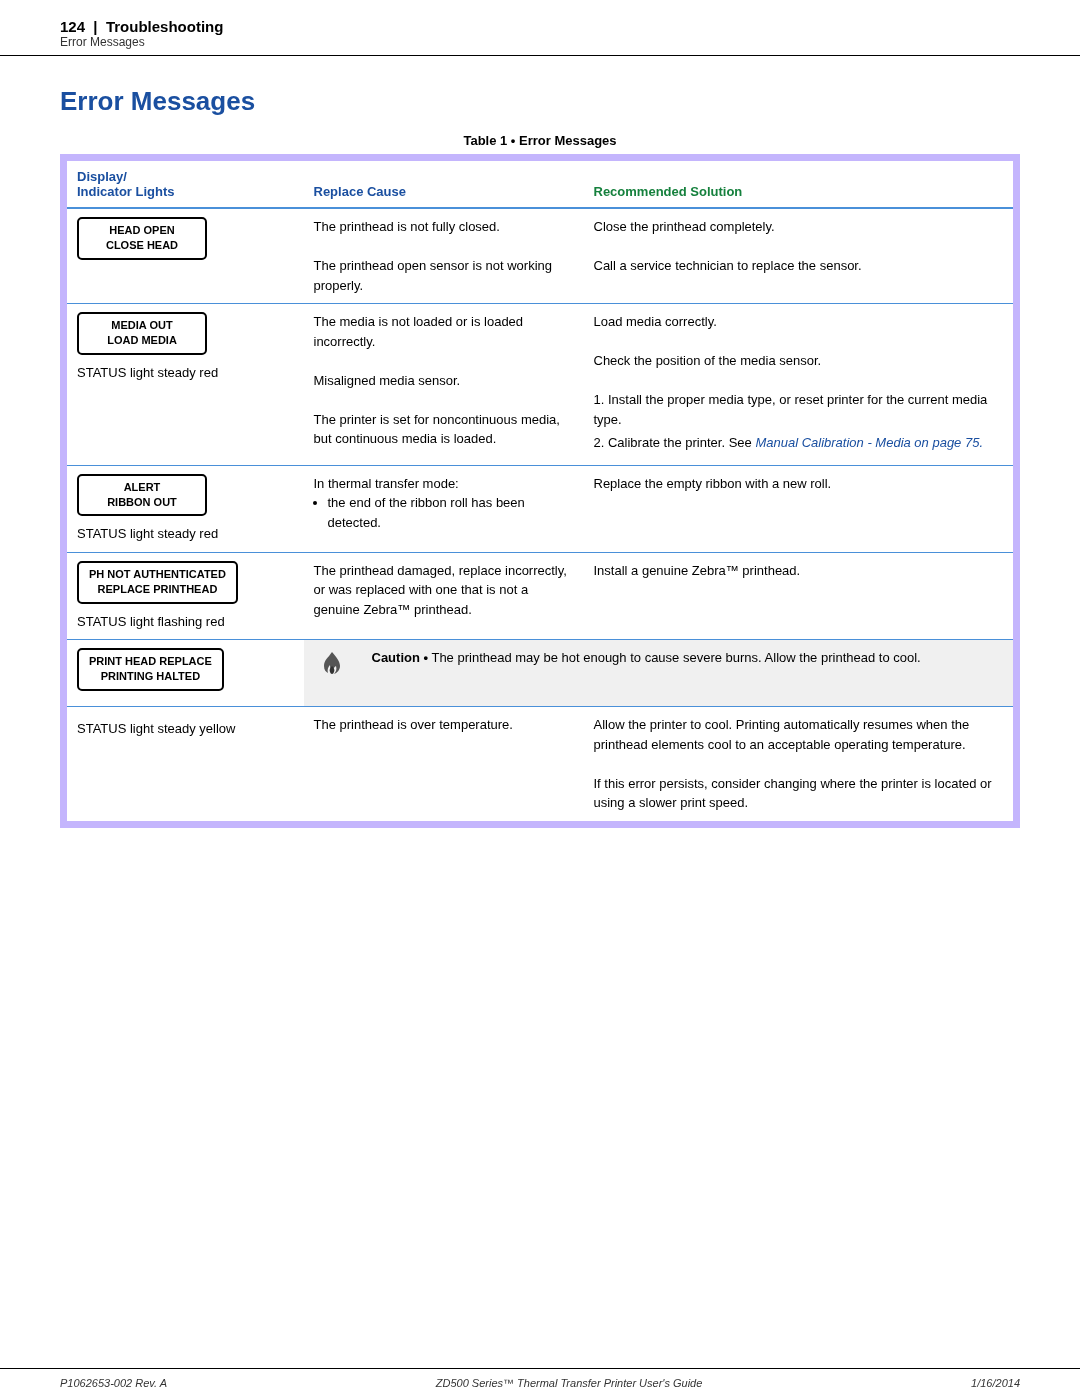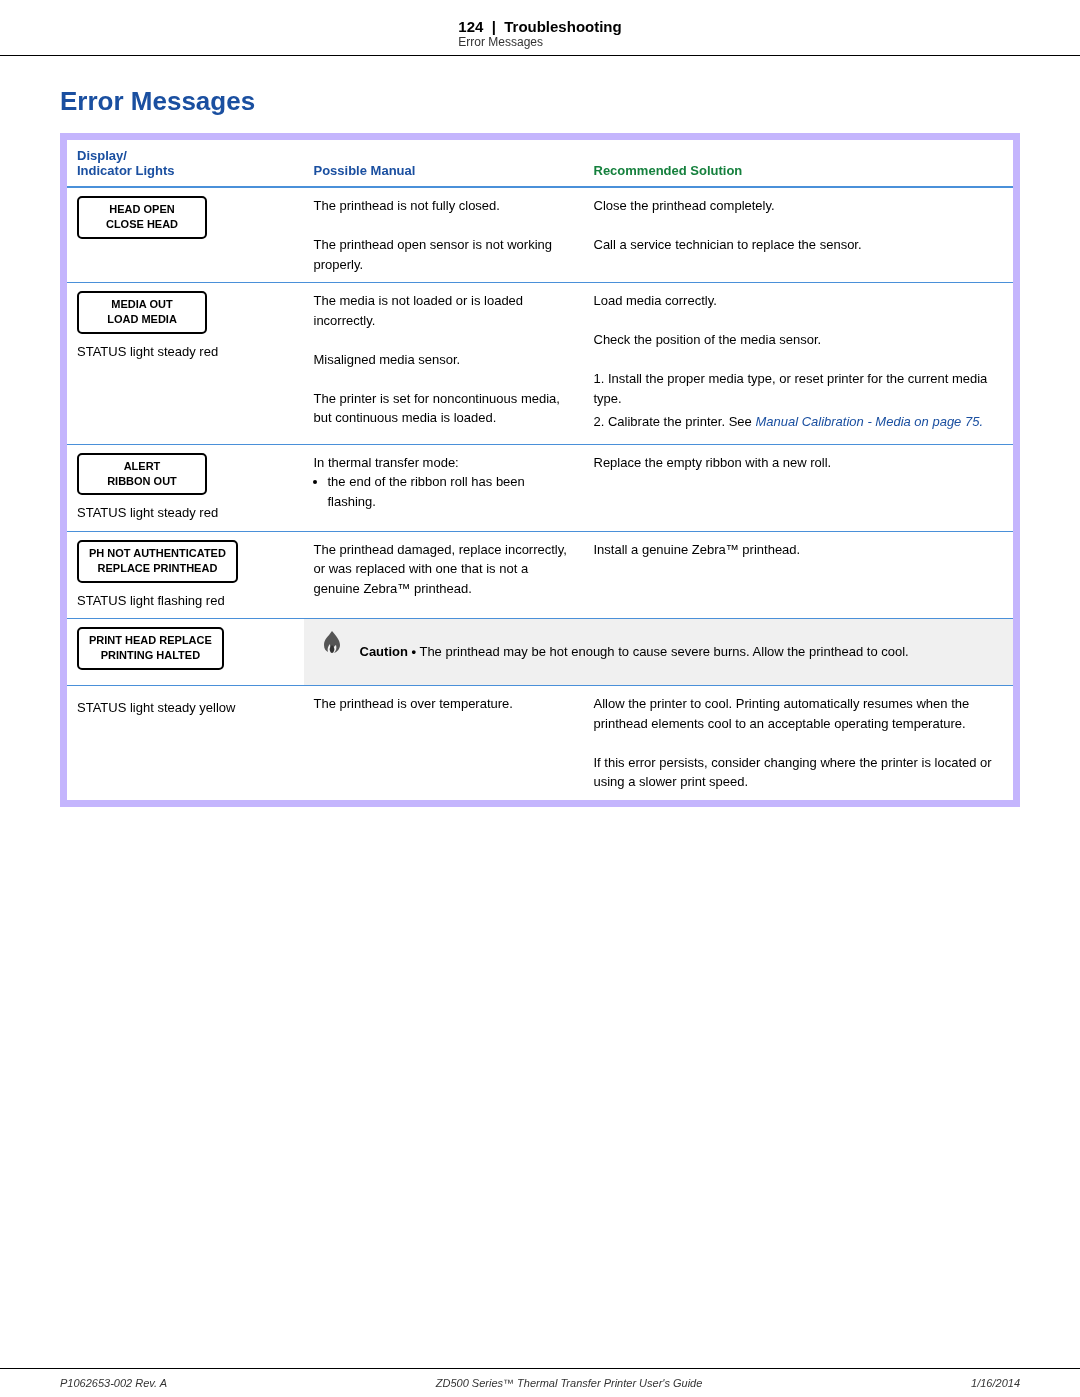--- a/index.html
+++ b/index.html
@@ -19,21 +19,21 @@
       background: #fff;
       display: flex;
       flex-direction: column;
     }
 
     
     .page-header {
       padding: 18px 60px 6px 60px;
       border-bottom: 1px solid #000;
       display: flex;
-      justify-content: center;
+      justify-content: flex-start;
       align-items: flex-end;
     }
     .header-left {
       display: flex;
       flex-direction: column;
     }
     .header-chapter {
       font-size: 15px;
       font-weight: bold;
       color: #000;
@@ -130,22 +130,22 @@
     }
 
     .status-light {
       font-size: 13px;
       color: #000;
       margin-top: 4px;
     }
 
     .caution-content {
       display: flex;
-      align-items: center;
-      gap: 10px;
+      align-items: flex-start;
+      gap: 22px;
     }
 
     .caution-icon {
       font-size: 28px;
       color: #000;
       margin-top: 2px;
       flex-shrink: 0;
     }
 
     .caution-text {
@@ -218,29 +218,30 @@
       </div>
       <div class="header-section">Error Messages</div>
     </div>
   </div>
 
   <div class="main-content">
 
     <h1 class="page-title">Error Messages</h1>
 
 
+    <div class="table-title">Table 1 • Error Messages</div>
 
     <table class="error-table">
       <thead>
         <tr>
           <th class="col-display">
             <span class="th-col1">Display/<br>Indicator Lights</span>
           </th>
           <th class="col-cause">
-            <span style="color:#1a4fa0;">Possible Manual</span>
+            <span style="color:#1a4fa0;">Replace Cause</span>
           </th>
           <th class="col-solution">
             <span style="color:#15803d;">Recommended Solution</span>
           </th>
         </tr>
       </thead>
       <tbody>
 
         <tr>
           <td class="col-display">
@@ -292,21 +293,21 @@
           <td class="col-display">
             <div class="display-box">
               <span>ALERT</span><br>
               <span>RIBBON OUT</span>
             </div>
             <div class="status-light">STATUS light steady red</div>
           </td>
           <td class="col-cause">
             <p>In thermal transfer mode:</p>
             <ul class="bullet-list">
-              <li>the end of the ribbon roll has been flashing.</li>
+              <li>the end of the ribbon roll has been detected.</li>
             </ul>
           </td>
           <td class="col-solution">
             <p>Replace the empty ribbon with a new roll.</p>
           </td>
         </tr>
 
         <tr>
           <td class="col-display">
             <div class="display-box">

